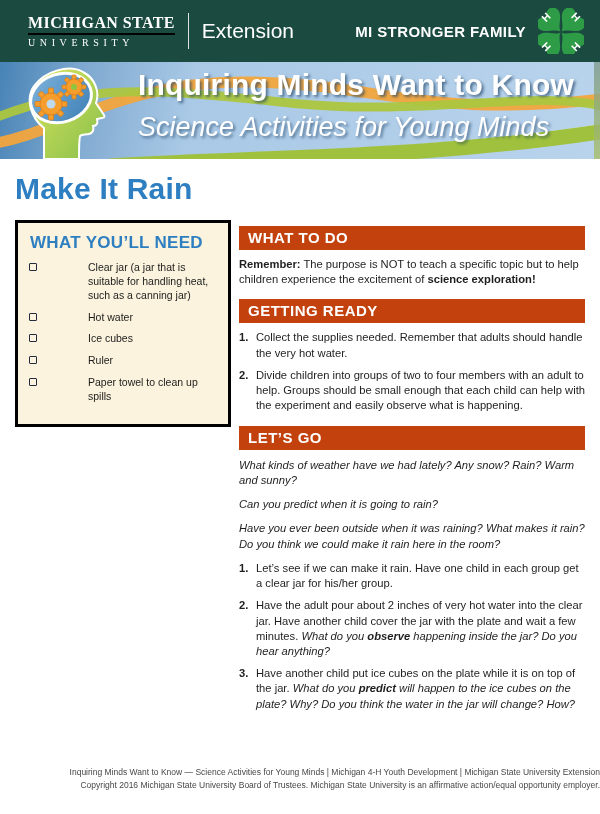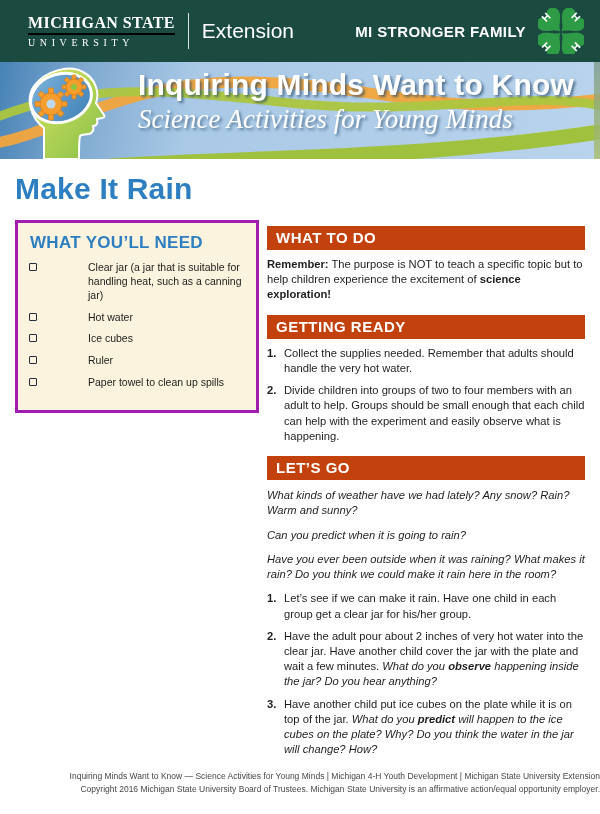--- a/index.html
+++ b/index.html
@@ -21,29 +21,29 @@
   
   .banner { position:relative; height:97px; flex:none; overflow:hidden;
     background:linear-gradient(100deg,#4783B6 0%,#7FA9D0 14%,#A9C9E6 32%,#B9D3EC 100%); }
   .banner svg.waves { position:absolute; inset:0; width:100%; height:100%; }
   .head-art { position:absolute; left:8px; top:0; height:97px; }
   .edge-strip { position:absolute; right:0; top:0; width:6px; height:100%;
     background:linear-gradient(#7E9B8E,#A8BF68); opacity:.8; }
   .banner-text { position:absolute; right:26px; top:6px; text-align:left; }
   .banner-title { color:#fff; font-weight:700; font-size:30px; letter-spacing:.2px;
     text-shadow:2px 2px 3px rgba(25,60,95,.65); }
-  .banner-subtitle { color:#fff; font-family:Liberation Serif, serif; font-style:italic; font-size:27px;
-    margin-top:2px; text-shadow:2px 2px 3px rgba(25,60,95,.6); }
+  .banner-subtitle { color:#fff; font-family:Liberation Sans, sans-serif; font-style:italic; font-size:27px;
+    margin-top:10px; text-shadow:2px 2px 3px rgba(25,60,95,.6); }
 
   
   .page-title { color:#2E7FC1; font-size:30px; font-weight:700; margin:13px 0 14px 15px; letter-spacing:.2px; }
 
   
   .content { display:flex; padding:0 15px; align-items:flex-start; }
-  .need-box { width:244px; flex:none; background:#FBF3DD; border:3px solid #a21caf; padding:8px 10px 12px 10px; }
+  .need-box { width:216px; flex:none; background:#FBF3DD; border:3px solid #000000; padding:8px 10px 12px 10px; }
   .need-heading { color:#2E7FC1; font-size:17px; font-weight:700; letter-spacing:.3px; margin:2px 0 8px 2px; }
   .need-list { list-style:none; }
   .need-item { display:flex; margin-bottom:8px; font-size:10.5px; line-height:1.32; color:#1c1c1c;gap:44px; }
   .cb { flex:none; width:8px; height:8px; border:1.6px solid #232c3f; border-radius:1px; margin:2px 7px 0 1px; }
 
   .main-col { flex:1; margin-left:8px; padding-top:6px; }
   .bar { background:#c2410c; color:#fff; font-weight:700; font-size:15px; letter-spacing:.5px; padding:3px 9px 4px 9px; }
   .section { margin-bottom:12px; }
   .body-text { font-size:11.2px; line-height:1.36; margin-top:7px; }
   .steps { list-style:none; margin-top:7px; }

